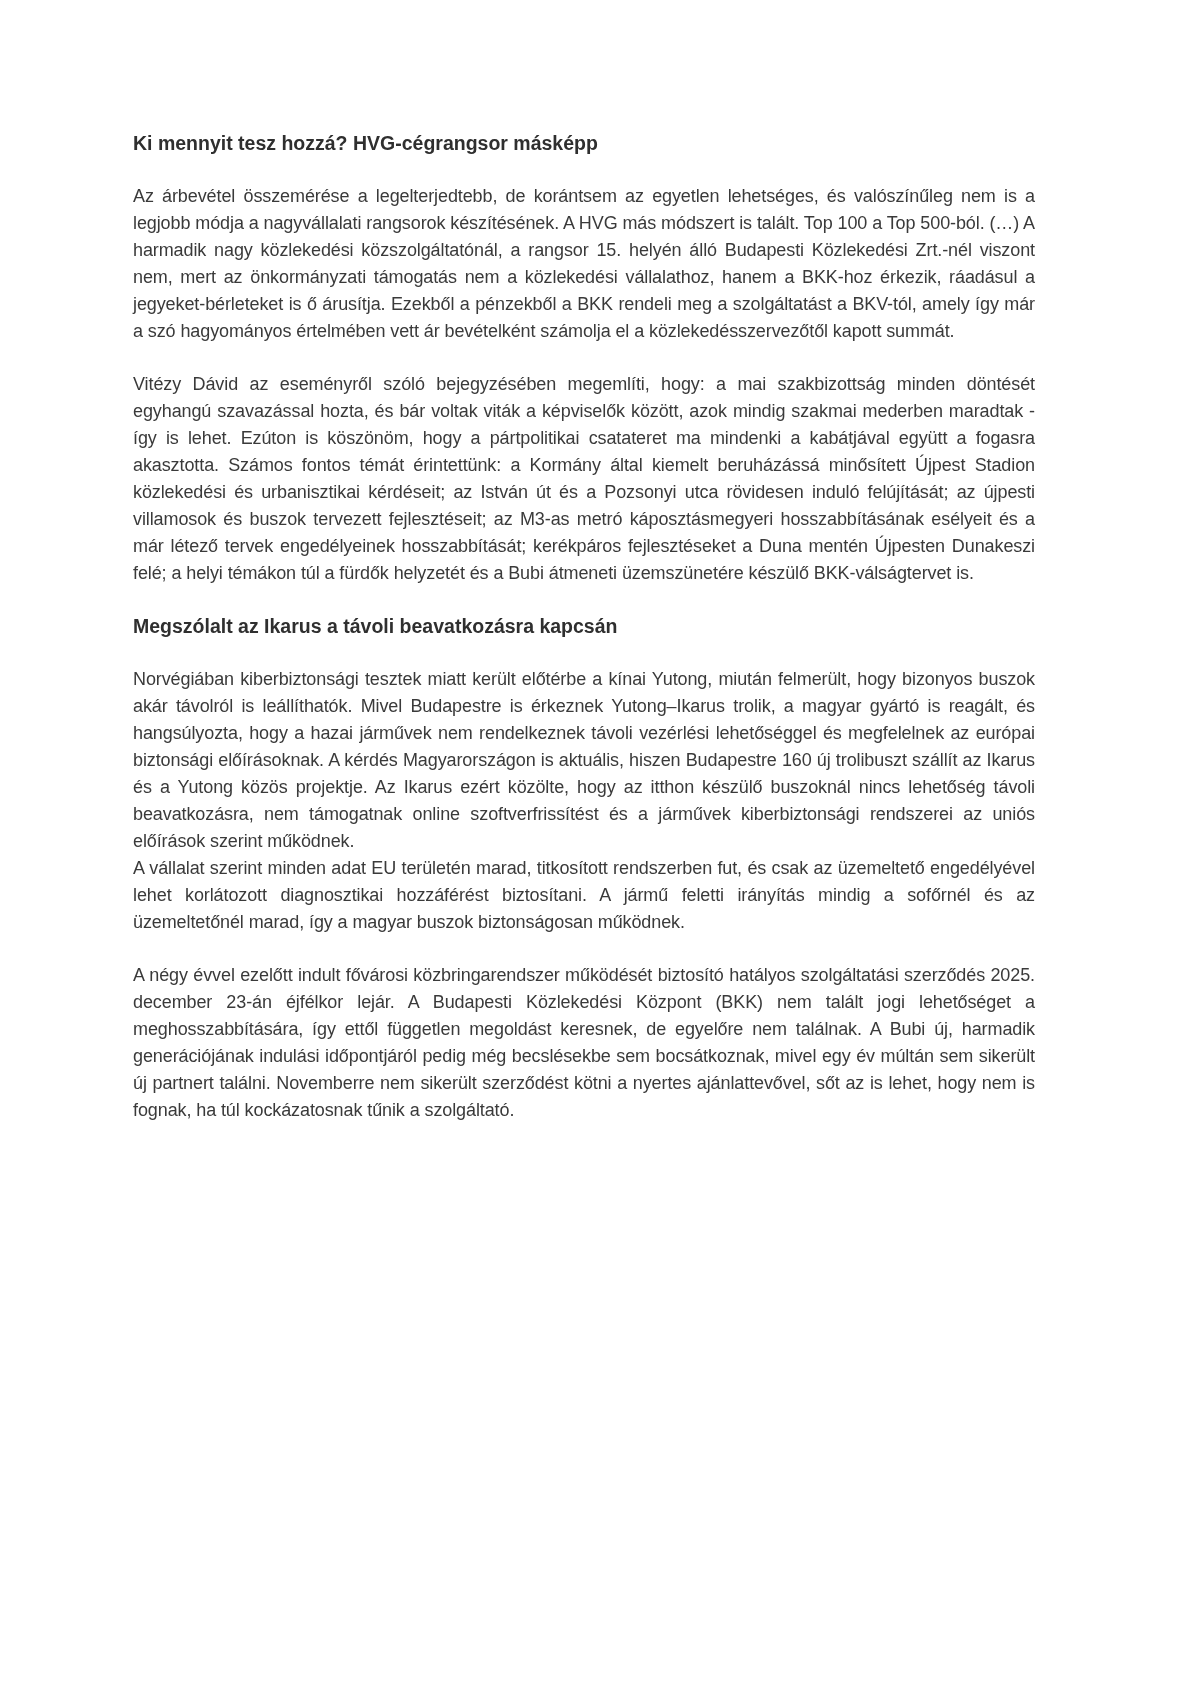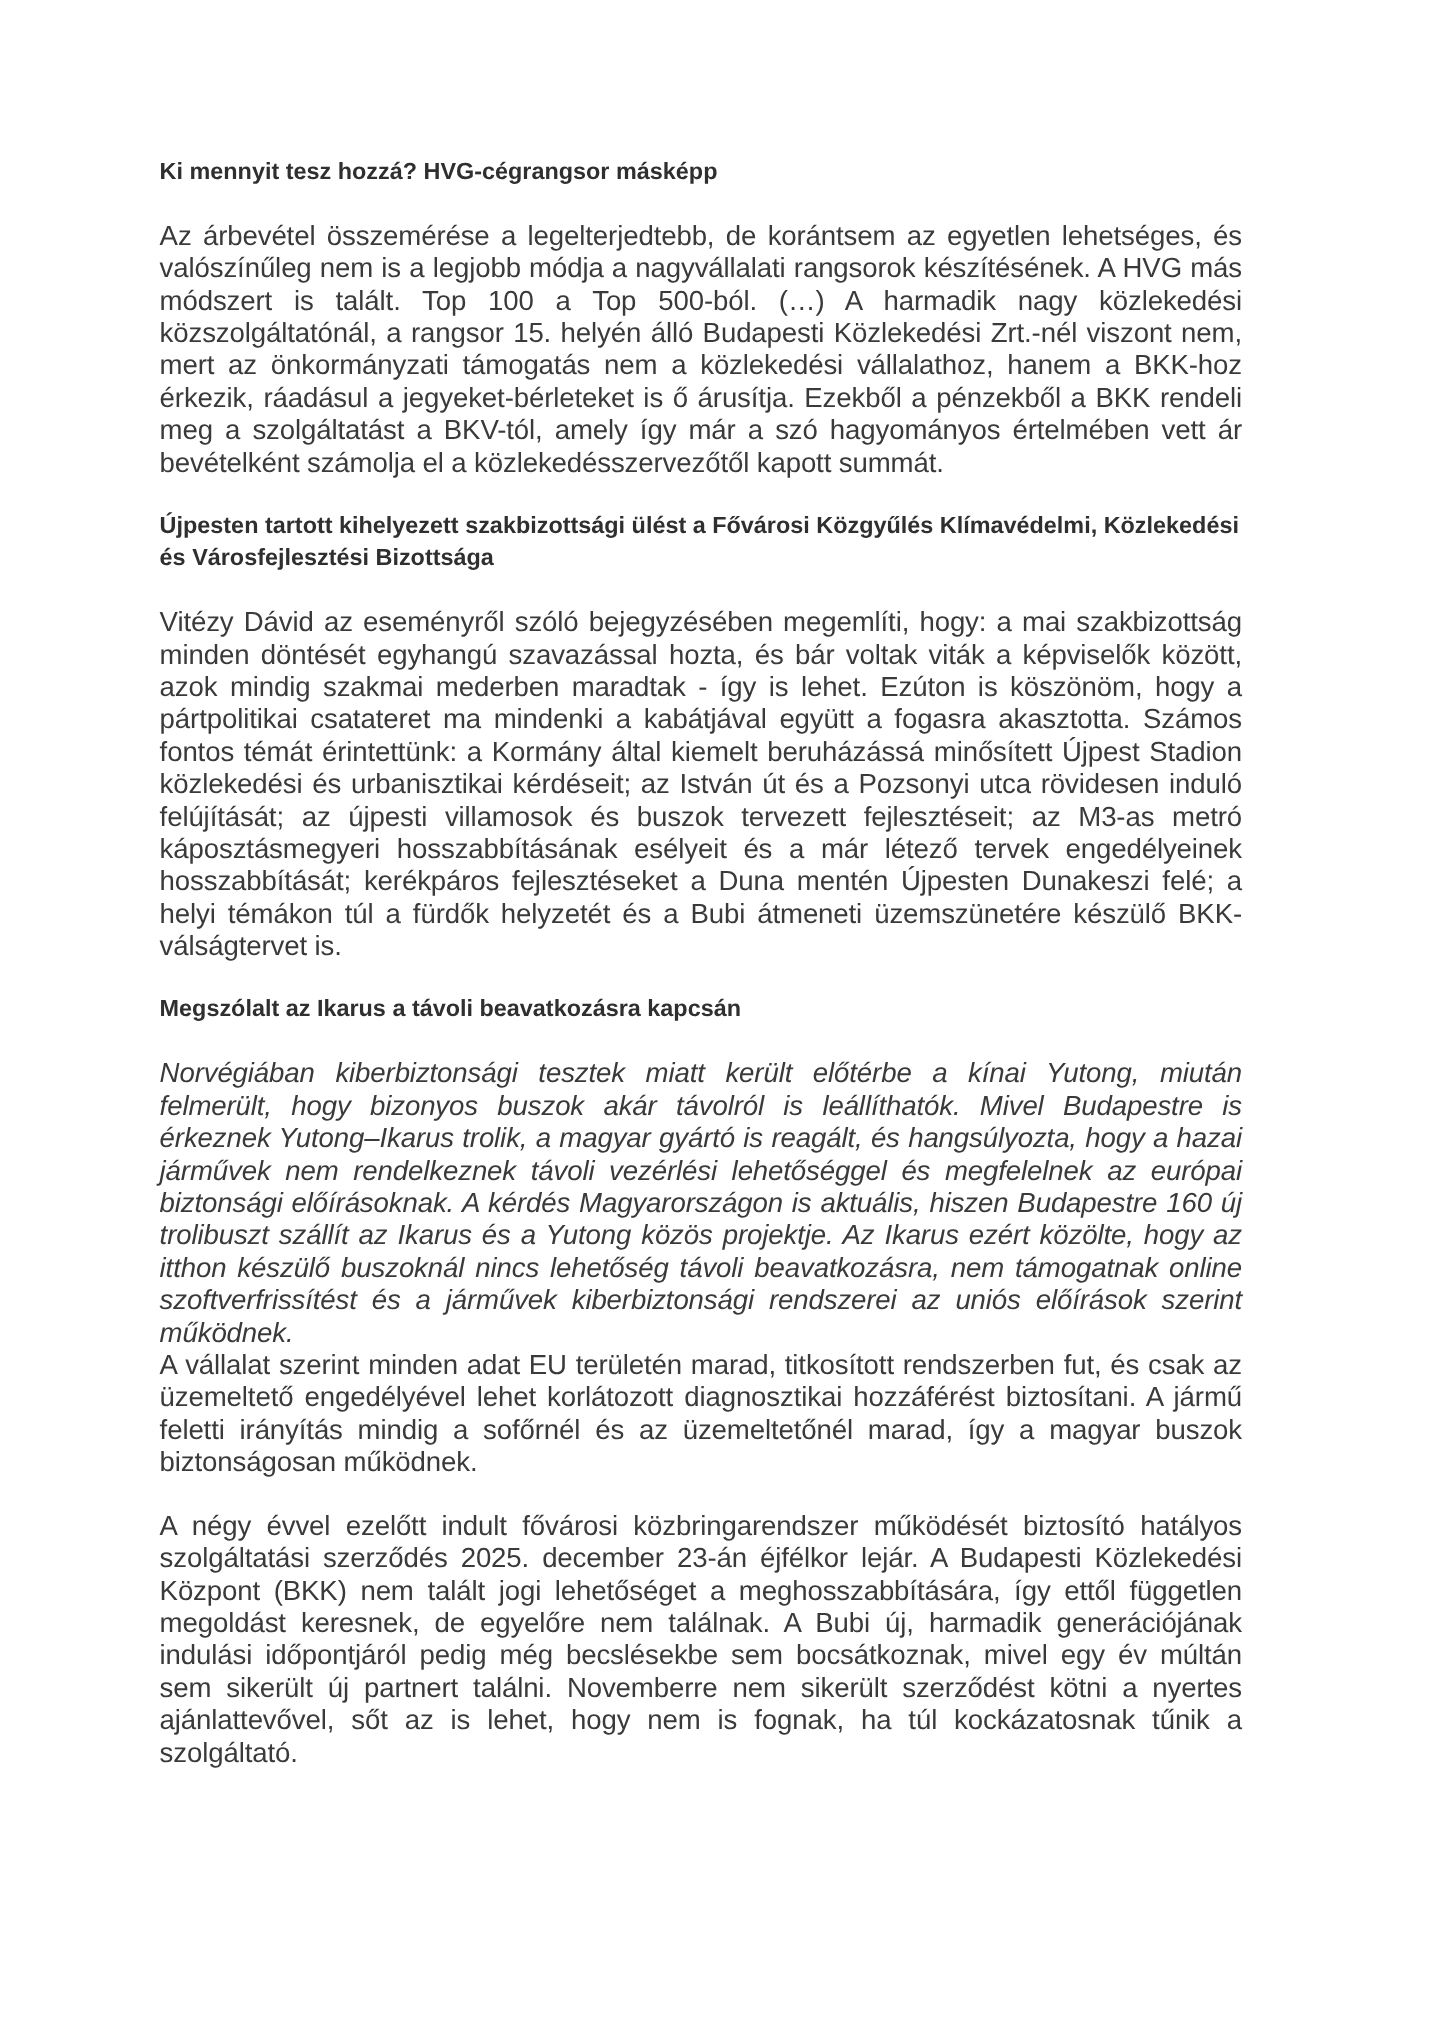--- a/index.html
+++ b/index.html
@@ -24,49 +24,47 @@
   }
   .doc-heading {
     font-size: 19.5px;
     font-weight: 700;
     line-height: 27px;
     color: #2f2f2f;
     margin: 0 0 26px 0;
     text-align: left;
   }
   .doc-para {
-    font-size: 23px;
+    font-size: 18px;
     font-weight: 400;
     line-height: 27px;
     text-align: justify;
     margin: 0 0 26px 0;
     letter-spacing: -0.1px;
   }
   .doc-para.no-gap {
     margin-bottom: 0;
-    font-style: italic;
   }
   .doc-section {
     margin: 0;
     padding: 0;
   }
 </style>
 </head>
 <body>
 
 <div class="page">
   <div class="content">
 
     <section class="doc-section">
       <h2 class="doc-heading">Ki mennyit tesz hozzá? HVG-cégrangsor másképp</h2>
       <p class="doc-para">Az árbevétel összemérése a legelterjedtebb, de korántsem az egyetlen lehetséges, és valószínűleg nem is a legjobb módja a nagyvállalati rangsorok készítésének. A HVG más módszert is talált. Top 100 a Top 500-ból. (…) A harmadik nagy közlekedési közszolgáltatónál, a rangsor 15. helyén álló Budapesti Közlekedési Zrt.-nél viszont nem, mert az önkormányzati támogatás nem a közlekedési vállalathoz, hanem a BKK-hoz érkezik, ráadásul a jegyeket-bérleteket is ő árusítja. Ezekből a pénzekből a BKK rendeli meg a szolgáltatást a BKV-tól, amely így már a szó hagyományos értelmében vett ár bevételként számolja el a közlekedésszervezőtől kapott summát.</p>
     </section>
 
     <section class="doc-section">
-      <h2 class="doc-heading">Újpesten tartott kihelyezett szakbizottsági ülést a Fővárosi Közgyűlés Klímavédelmi, Közlekedési és Városfejlesztési Bizottsága</h2>
       <p class="doc-para">Vitézy Dávid az eseményről szóló bejegyzésében megemlíti, hogy: a mai szakbizottság minden döntését egyhangú szavazással hozta, és bár voltak viták a képviselők között, azok mindig szakmai mederben maradtak - így is lehet. Ezúton is köszönöm, hogy a pártpolitikai csatateret ma mindenki a kabátjával együtt a fogasra akasztotta. Számos fontos témát érintettünk: a Kormány által kiemelt beruházássá minősített Újpest Stadion közlekedési és urbanisztikai kérdéseit; az István út és a Pozsonyi utca rövidesen induló felújítását; az újpesti villamosok és buszok tervezett fejlesztéseit; az M3-as metró káposztásmegyeri hosszabbításának esélyeit és a már létező tervek engedélyeinek hosszabbítását; kerékpáros fejlesztéseket a Duna mentén Újpesten Dunakeszi felé; a helyi témákon túl a fürdők helyzetét és a Bubi átmeneti üzemszünetére készülő BKK-válságtervet is.</p>
     </section>
 
     <section class="doc-section">
       <h2 class="doc-heading">Megszólalt az Ikarus a távoli beavatkozásra kapcsán</h2>
       <p class="doc-para no-gap">Norvégiában kiberbiztonsági tesztek miatt került előtérbe a kínai Yutong, miután felmerült, hogy bizonyos buszok akár távolról is leállíthatók. Mivel Budapestre is érkeznek Yutong–Ikarus trolik, a magyar gyártó is reagált, és hangsúlyozta, hogy a hazai járművek nem rendelkeznek távoli vezérlési lehetőséggel és megfelelnek az európai biztonsági előírásoknak. A kérdés Magyarországon is aktuális, hiszen Budapestre 160 új trolibuszt szállít az Ikarus és a Yutong közös projektje. Az Ikarus ezért közölte, hogy az itthon készülő buszoknál nincs lehetőség távoli beavatkozásra, nem támogatnak online szoftverfrissítést és a járművek kiberbiztonsági rendszerei az uniós előírások szerint működnek.</p>
       <p class="doc-para">A vállalat szerint minden adat EU területén marad, titkosított rendszerben fut, és csak az üzemeltető engedélyével lehet korlátozott diagnosztikai hozzáférést biztosítani. A jármű feletti irányítás mindig a sofőrnél és az üzemeltetőnél marad, így a magyar buszok biztonságosan működnek.</p>
     </section>
 
     <section class="doc-section">

